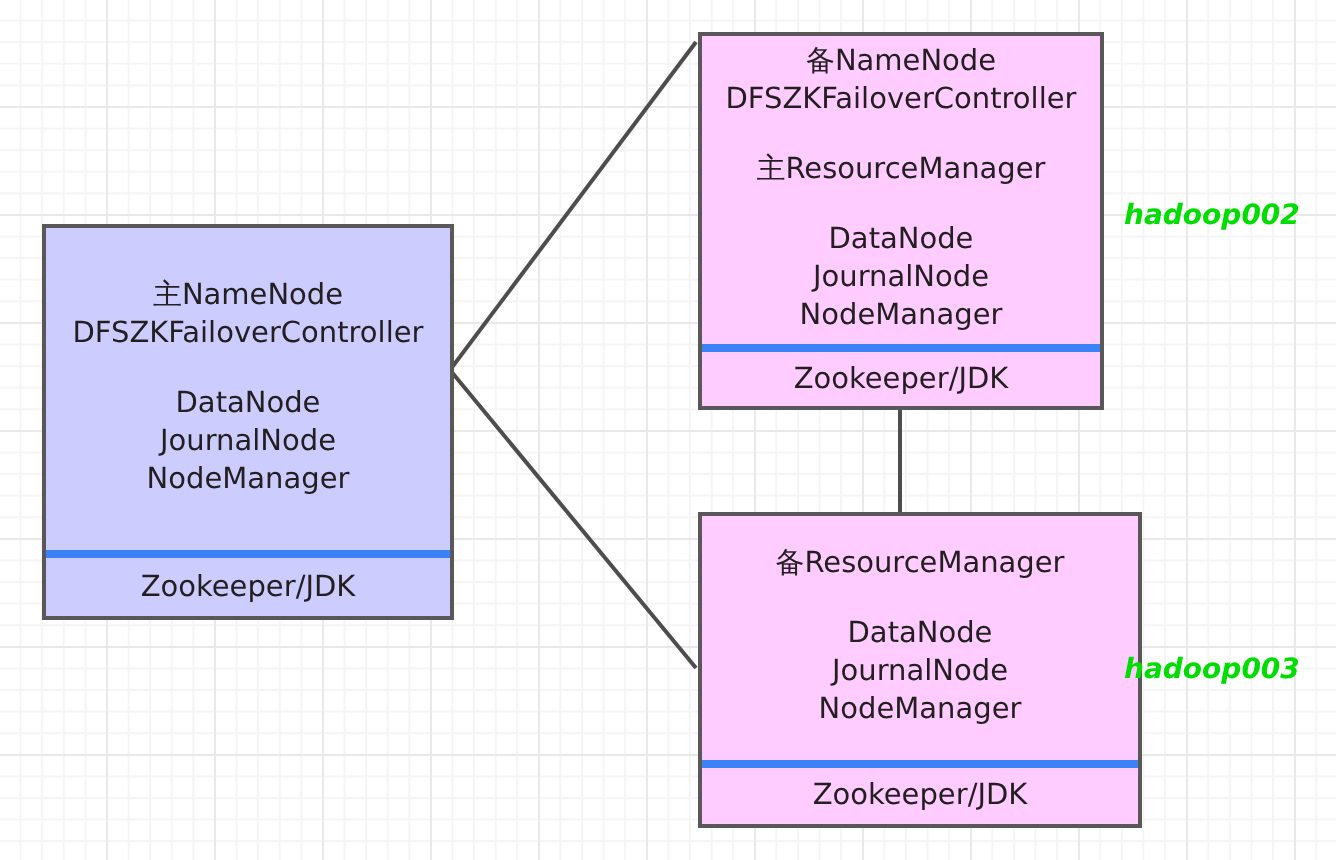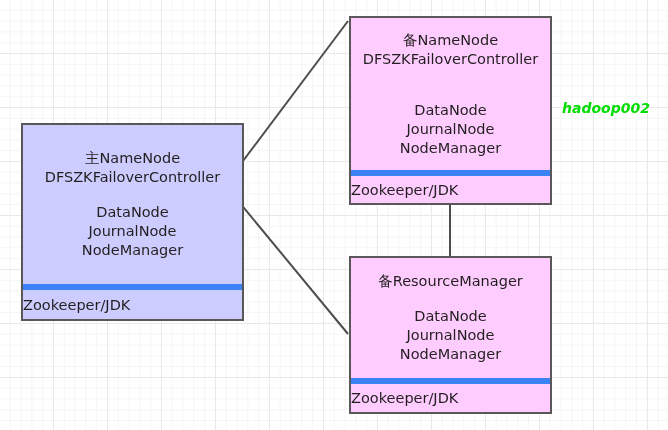--- a/index.html
+++ b/index.html
@@ -50,24 +50,24 @@
   .node .body {
     flex: 1 1 auto;
     display: flex;
     flex-direction: column;
     align-items: center;
     justify-content: center;
     text-align: center;
     padding: 2px 4px;
   }
   .node .footer {
-    border-top: 6px solid #3b82f6;
+    border-top: 4px solid #3b82f6;
     display: flex;
     align-items: center;
-    justify-content: flex-start;
+    justify-content: center;
     text-align: center;
   }
   .node .line {
     display: block;
     color: #231f20;
     font-size: 14.5px;
     line-height: 19px;
     white-space: nowrap;
   }
   .node .gap {
@@ -81,38 +81,38 @@
   .node-primary {
     background: #ccccff;
   }
   .node-standby {
     background: #ffccff;
   }
 
   
   #node-hadoop001 {
     left: 21px;
-    top: 123px;
-    width: 223px;
+    top: 112px;
+    width: 206px;
     height: 198px;
   }
   #node-hadoop001 .footer { height: 29px; }
 
   #node-hadoop002 {
     left: 349px;
     top: 16px;
     width: 203px;
     height: 189px;
   }
   #node-hadoop002 .footer { height: 27px; }
 
   #node-hadoop003 {
     left: 349px;
     top: 256px;
-    width: 203px;
+    width: 222px;
     height: 158px;
   }
   #node-hadoop003 .footer { height: 28px; }
 
   .host-label {
     position: absolute;
     font-family: "DejaVu Sans", sans-serif;
     font-size: 14px;
     font-weight: bold;
     color: #00dd00;
@@ -146,20 +146,21 @@
     <div class="footer">
       <span class="line">Zookeeper/JDK</span>
     </div>
   </div>
 
   <div class="node node-standby" id="node-hadoop002">
     <div class="body">
       <span class="line">备NameNode</span>
       <span class="line">DFSZKFailoverController</span>
       <span class="gap"></span>
+      <span class="line">主ResourceManager</span>
       <span class="gap"></span>
       <span class="line">DataNode</span>
       <span class="line">JournalNode</span>
       <span class="line">NodeManager</span>
     </div>
     <div class="footer">
       <span class="line">Zookeeper/JDK</span>
     </div>
   </div>
   <div class="host-label" id="label-hadoop002">hadoop002</div>
@@ -169,14 +170,15 @@
       <span class="line">备ResourceManager</span>
       <span class="gap"></span>
       <span class="line">DataNode</span>
       <span class="line">JournalNode</span>
       <span class="line">NodeManager</span>
     </div>
     <div class="footer">
       <span class="line">Zookeeper/JDK</span>
     </div>
   </div>
+  <div class="host-label" id="label-hadoop003">hadoop003</div>
 
 </div>
 
 </body></html>

